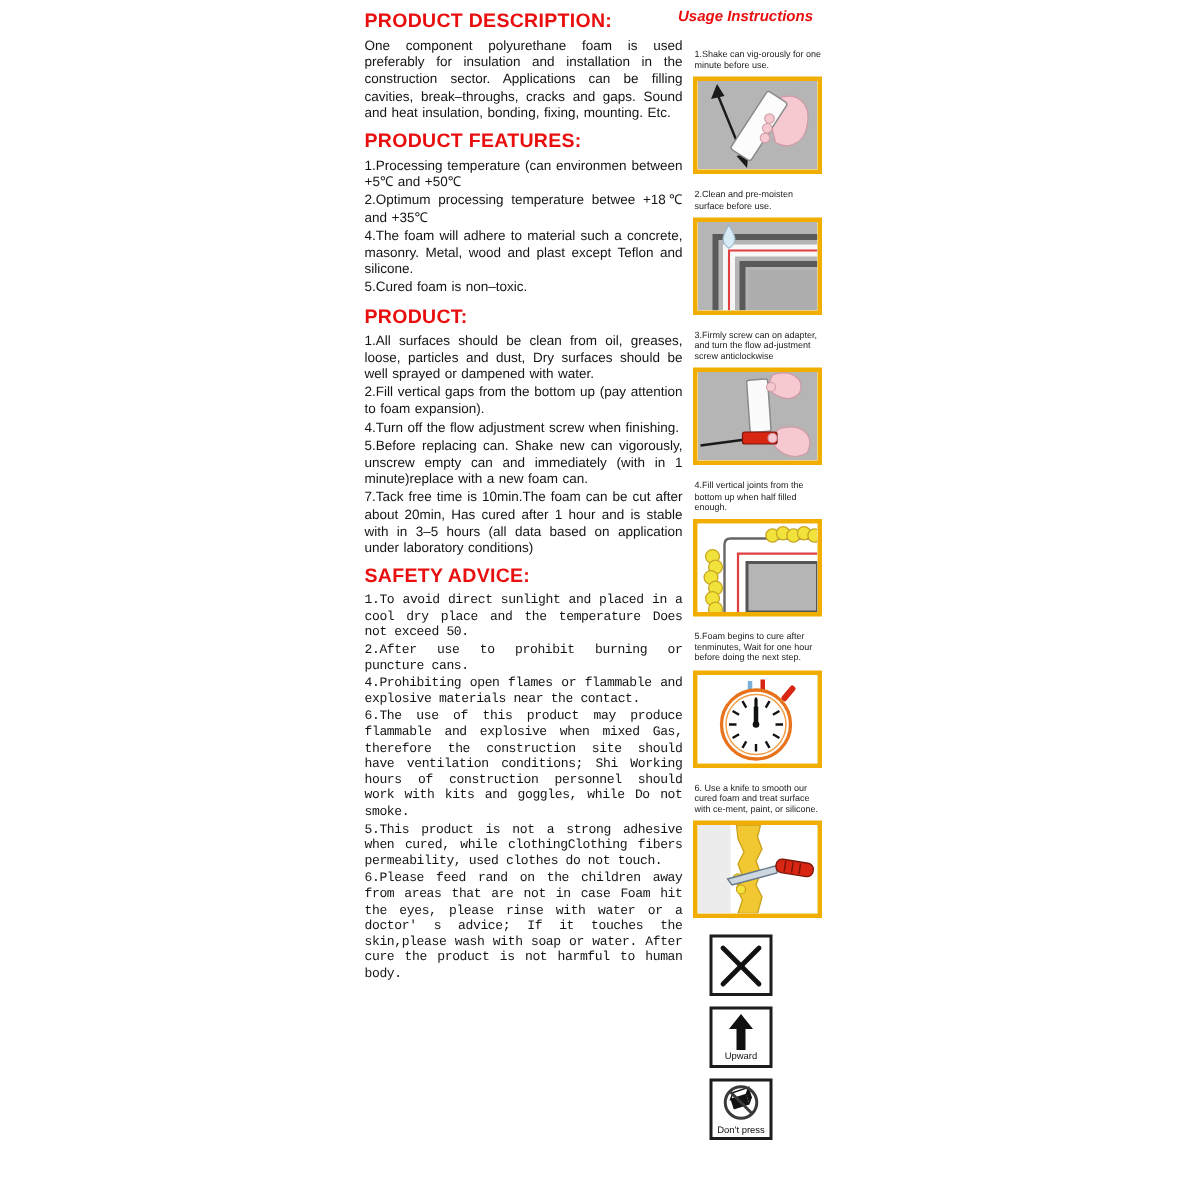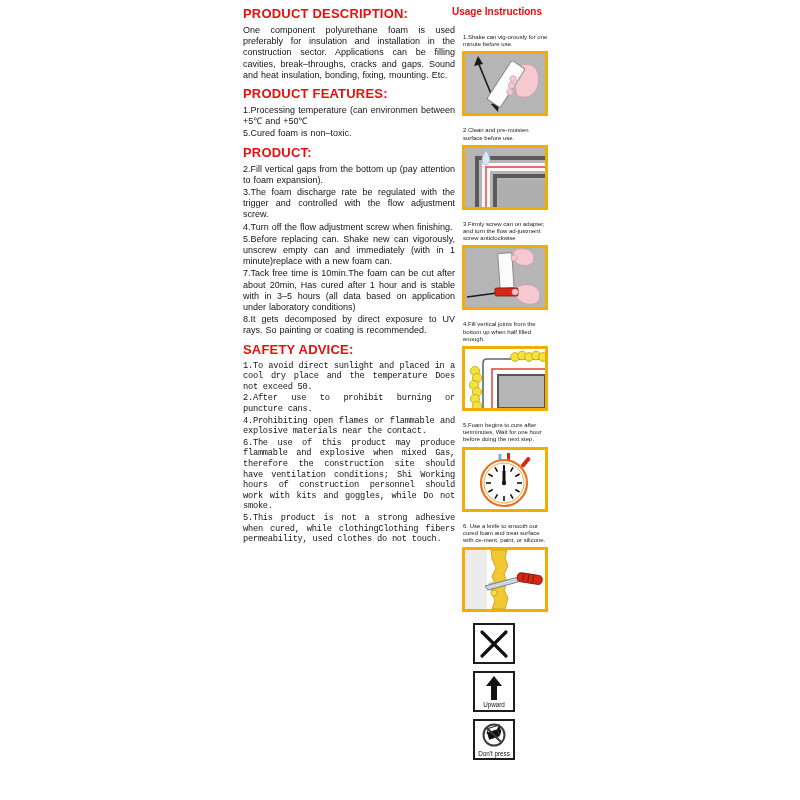--- a/index.html
+++ b/index.html
@@ -15,21 +15,21 @@
     text-align:left; margin:7px 0 6px 0; letter-spacing:0.2px;
   }
   .sec-heading.first { margin-top:4px; }
   .para, .item {
     font-size:9px; line-height:11.2px; text-align:justify;
     margin-bottom:1px; word-spacing:0.5px;
   }
   .safety .item { font-size:8.7px; line-height:10.6px; letter-spacing:-0.25px; word-spacing:0px;font-family:Liberation Mono, monospace; }
   
   .usage { position:absolute; left:452px; top:6px; width:110px; }
-  .usage-title { color:#e90f0f; font-weight:bold; font-size:10px; margin:0 0 17px 0; }
+  .usage-title { color:#e90f0f; font-weight:bold; font-size:10px; margin:0 0 17px 0;font-style:italic; }
   .step { margin-bottom:11px; }
   .step-caption {
     font-size:6px; line-height:7.2px; color:#222; margin:0 0 3px 11px; width:86px;
   }
   .step-figure {
     margin-left:10px; width:86px; height:65px;
     border:3px solid #f2ae00; background:#ffffff; overflow:hidden;
   }
   .step-figure svg { display:block; }
   .warnings { margin-top:6px; }
@@ -48,40 +48,42 @@
   <div class="doc">
 
     <div>
       <div class="sec-heading first">PRODUCT DESCRIPTION:</div>
       <p class="para">One component polyurethane foam is used preferably for insulation and installation in the construction sector. Applications can be filling cavities, break–throughs, cracks and gaps. Sound and heat insulation, bonding, fixing, mounting. Etc.</p>
     </div>
 
     <div>
       <div class="sec-heading">PRODUCT FEATURES:</div>
       <p class="item">1.Processing temperature (can environmen between +5℃ and +50℃</p>
+      <p class="item">2.Optimum processing temperature betwee +18℃ and +35℃</p>
+      <p class="item">4.The foam will adhere to material such a concrete, masonry. Metal, wood and plast except Teflon and silicone.</p>
       <p class="item">5.Cured foam is non–toxic.</p>
     </div>
 
     <div>
       <div class="sec-heading">PRODUCT:</div>
+      <p class="item">1.All surfaces should be clean from oil, greases, loose, particles and dust, Dry surfaces should be well sprayed or dampened with water.</p>
       <p class="item">2.Fill vertical gaps from the bottom up (pay attention to foam expansion).</p>
-      <p class="item">3.The foam discharge rate be regulated with the trigger and controlled with the flow adjustment screw.</p>
       <p class="item">4.Turn off the flow adjustment screw when finishing.</p>
       <p class="item">5.Before replacing can. Shake new can vigorously, unscrew empty can and immediately (with in 1 minute)replace with a new foam can.</p>
       <p class="item">7.Tack free time is 10min.The foam can be cut after about 20min, Has cured after 1 hour and is stable with in 3–5 hours (all data based on application under laboratory conditions)</p>
-      <p class="item">8.It gets decomposed by direct exposure to UV rays. So painting or coating is recommended.</p>
     </div>
 
     <div class="safety">
       <div class="sec-heading">SAFETY ADVICE:</div>
       <p class="item">1.To avoid direct sunlight and placed in a cool dry place and the temperature Does not exceed 50.</p>
       <p class="item">2.After use to prohibit burning or puncture cans.</p>
       <p class="item">4.Prohibiting open flames or flammable and explosive materials near the contact.</p>
       <p class="item">6.The use of this product may produce flammable and explosive when mixed Gas, therefore the construction site should have ventilation conditions; Shi Working hours of construction personnel should work with kits and goggles, while Do not smoke.</p>
       <p class="item">5.This product is not a strong adhesive when cured, while clothingClothing fibers permeability, used clothes do not touch.</p>
+      <p class="item">6.Please feed rand on the children away from areas that are not in case Foam hit the eyes, please rinse with water or a doctor' s advice; If it touches the skin,please wash with soap or water. After cure the product is not harmful to human body.</p>
     </div>
   </div>
 
   <div class="usage">
     <div class="usage-title">Usage Instructions</div>
 
     <div class="step">
       <div class="step-caption">1.Shake can vig-orously for one minute before use.</div>
       <div class="step-figure">
         <svg width="80" height="59" viewBox="0 0 80 59">

